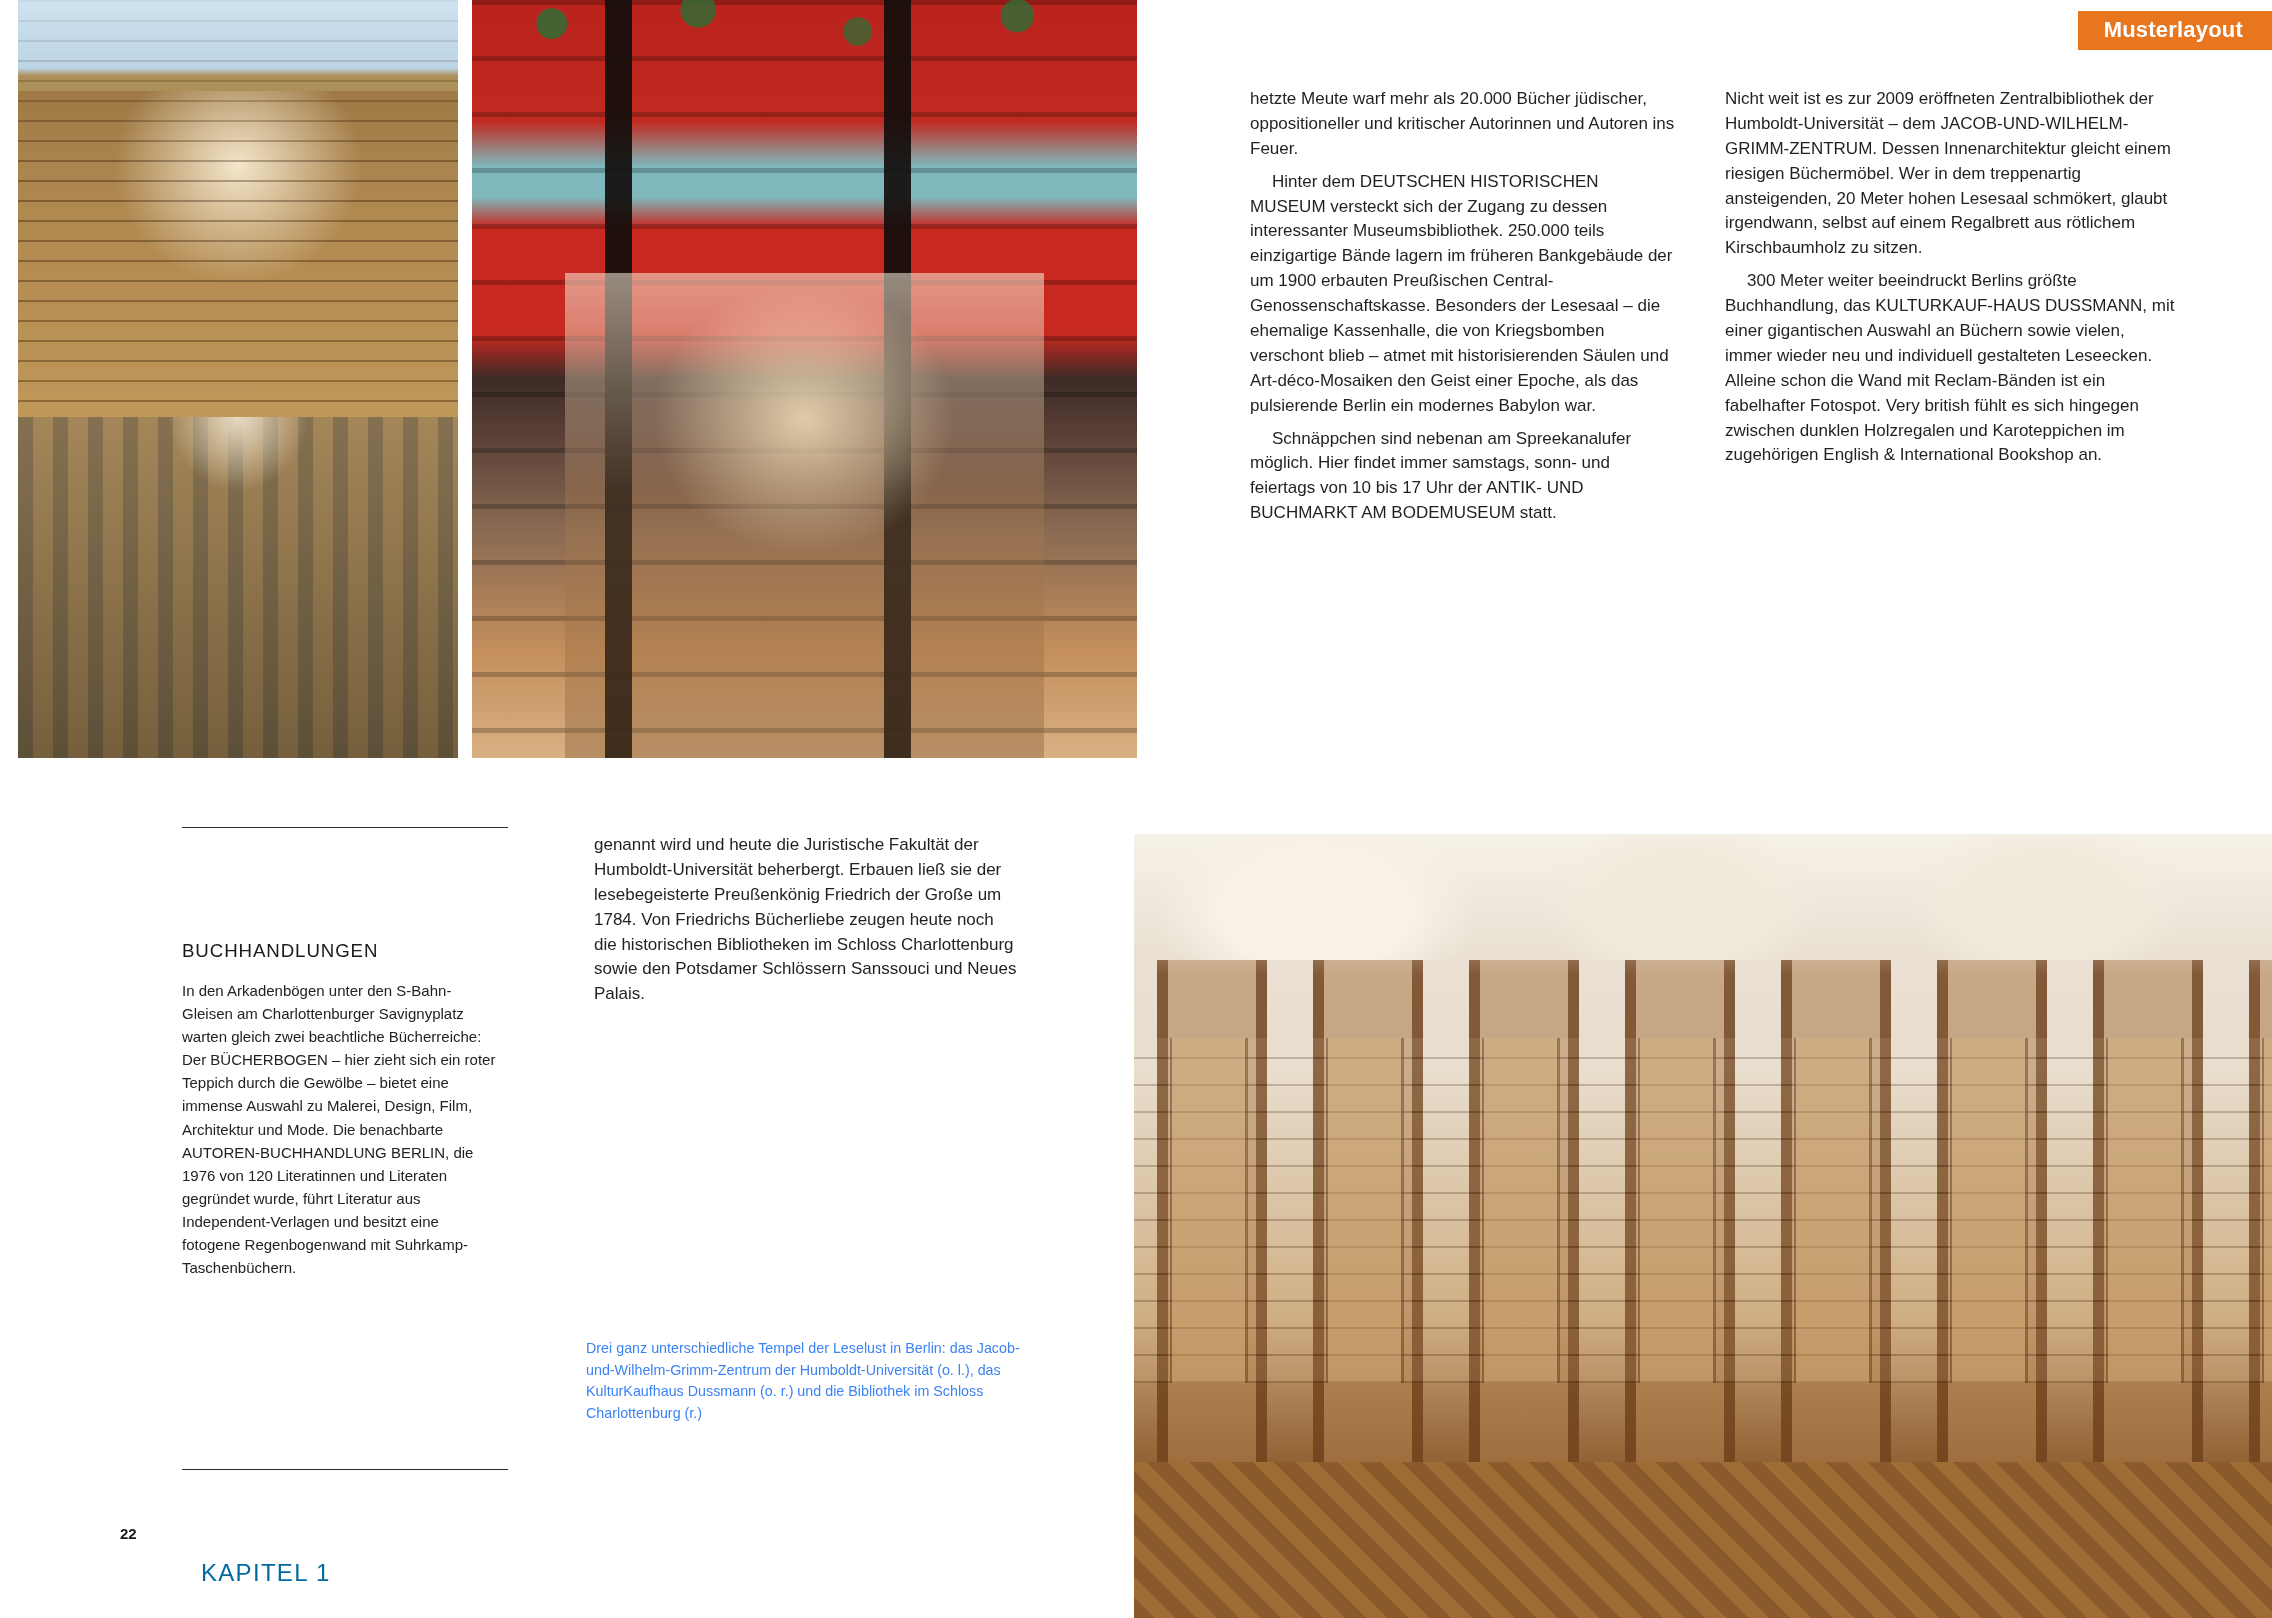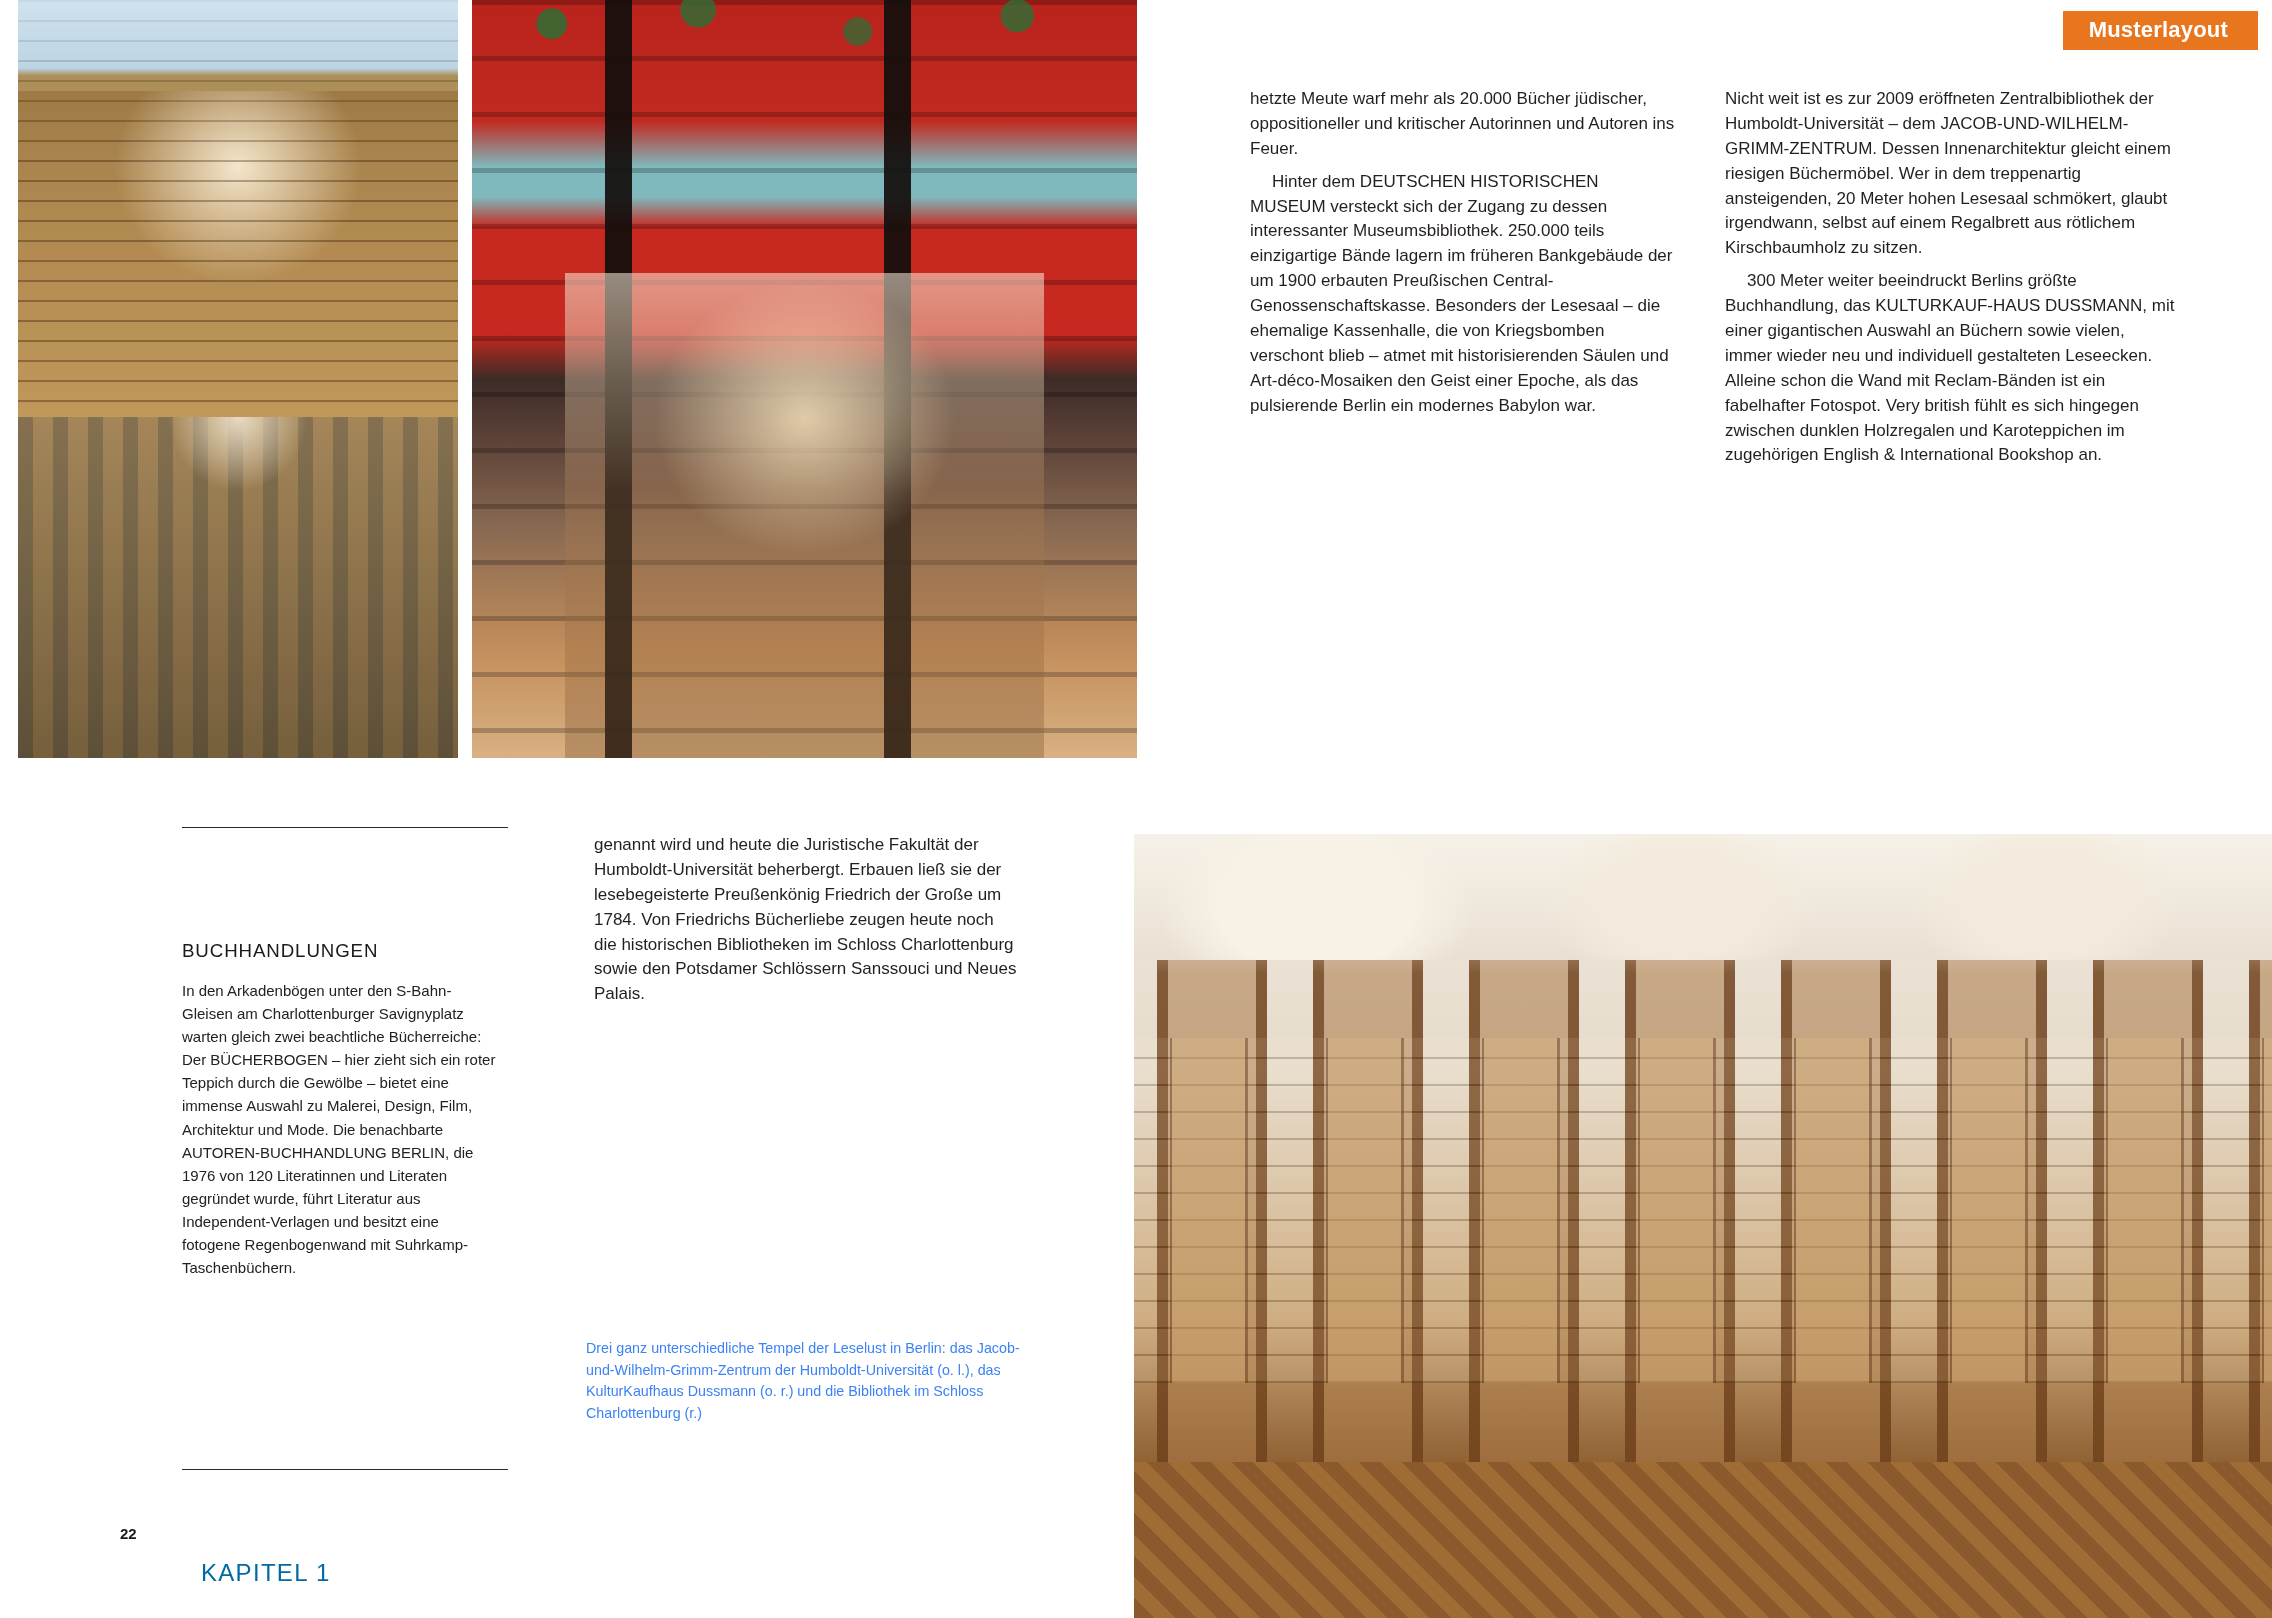--- a/index.html
+++ b/index.html
@@ -10,21 +10,21 @@
     background: #ffffff;
     font-family: "Liberation Sans", sans-serif;
     color: #1a1a1a;
     position: relative;
     overflow: hidden;
   }
 
   
   .badge {
     position: absolute;
-    right: 15px;
+    right: 0;
     top: 10.5px;
     background: #e8761f;
     color: #ffffff;
     font-size: 22px;
     font-weight: 700;
     letter-spacing: 0.2px;
     padding: 8.2px 30px 9.3px 26px;
     line-height: 1;
   }
 
@@ -243,20 +243,21 @@
 <div class="img img-bottom">
   <div class="lib3">
       <div class="ceiling"></div>
       <div class="books"></div>
     </div>
 </div>
 
 <div class="col col-a">
   <p>hetzte Meute warf mehr als 20.000 Bücher jüdischer, oppositioneller und kritischer Autorinnen und Autoren ins Feuer.</p>
   <p>Hinter dem DEUTSCHEN HISTORISCHEN MUSEUM versteckt sich der Zugang zu dessen interessanter Museumsbibliothek. 250.000 teils einzigartige Bände lagern im früheren Bankgebäude der um 1900 erbauten Preußischen Central-Genossenschaftskasse. Besonders der Lesesaal – die ehemalige Kassenhalle, die von Kriegsbomben verschont blieb – atmet mit historisierenden Säulen und Art-déco-Mosaiken den Geist einer Epoche, als das pulsierende Berlin ein modernes Babylon war.</p>
+  <p>Schnäppchen sind nebenan am Spreekanalufer möglich. Hier findet immer samstags, sonn- und feiertags von 10 bis 17 Uhr der ANTIK- UND BUCHMARKT AM BODEMUSEUM statt.</p>
 </div>
 
 <div class="col col-b">
   <p>Nicht weit ist es zur 2009 eröffneten Zentralbibliothek der Humboldt-Universität – dem JACOB-UND-WILHELM-GRIMM-ZENTRUM. Dessen Innenarchitektur gleicht einem riesigen Büchermöbel. Wer in dem treppenartig ansteigenden, 20 Meter hohen Lesesaal schmökert, glaubt irgendwann, selbst auf einem Regalbrett aus rötlichem Kirschbaumholz zu sitzen.</p>
   <p>300 Meter weiter beeindruckt Berlins größte Buchhandlung, das KULTURKAUF-HAUS DUSSMANN, mit einer gigantischen Auswahl an Büchern sowie vielen, immer wieder neu und individuell gestalteten Leseecken. Alleine schon die Wand mit Reclam-Bänden ist ein fabelhafter Fotospot. Very british fühlt es sich hingegen zwischen dunklen Holzregalen und Karoteppichen im zugehörigen English &amp; International Bookshop an.</p>
 </div>
 
 <div class="col col-c">
   <p>genannt wird und heute die Juristische Fakultät der Humboldt-Universität beherbergt. Erbauen ließ sie der lesebegeisterte Preußenkönig Friedrich der Große um 1784. Von Friedrichs Bücherliebe zeugen heute noch die historischen Bibliotheken im Schloss Charlottenburg sowie den Potsdamer Schlössern Sanssouci und Neues Palais.</p>
 </div>

